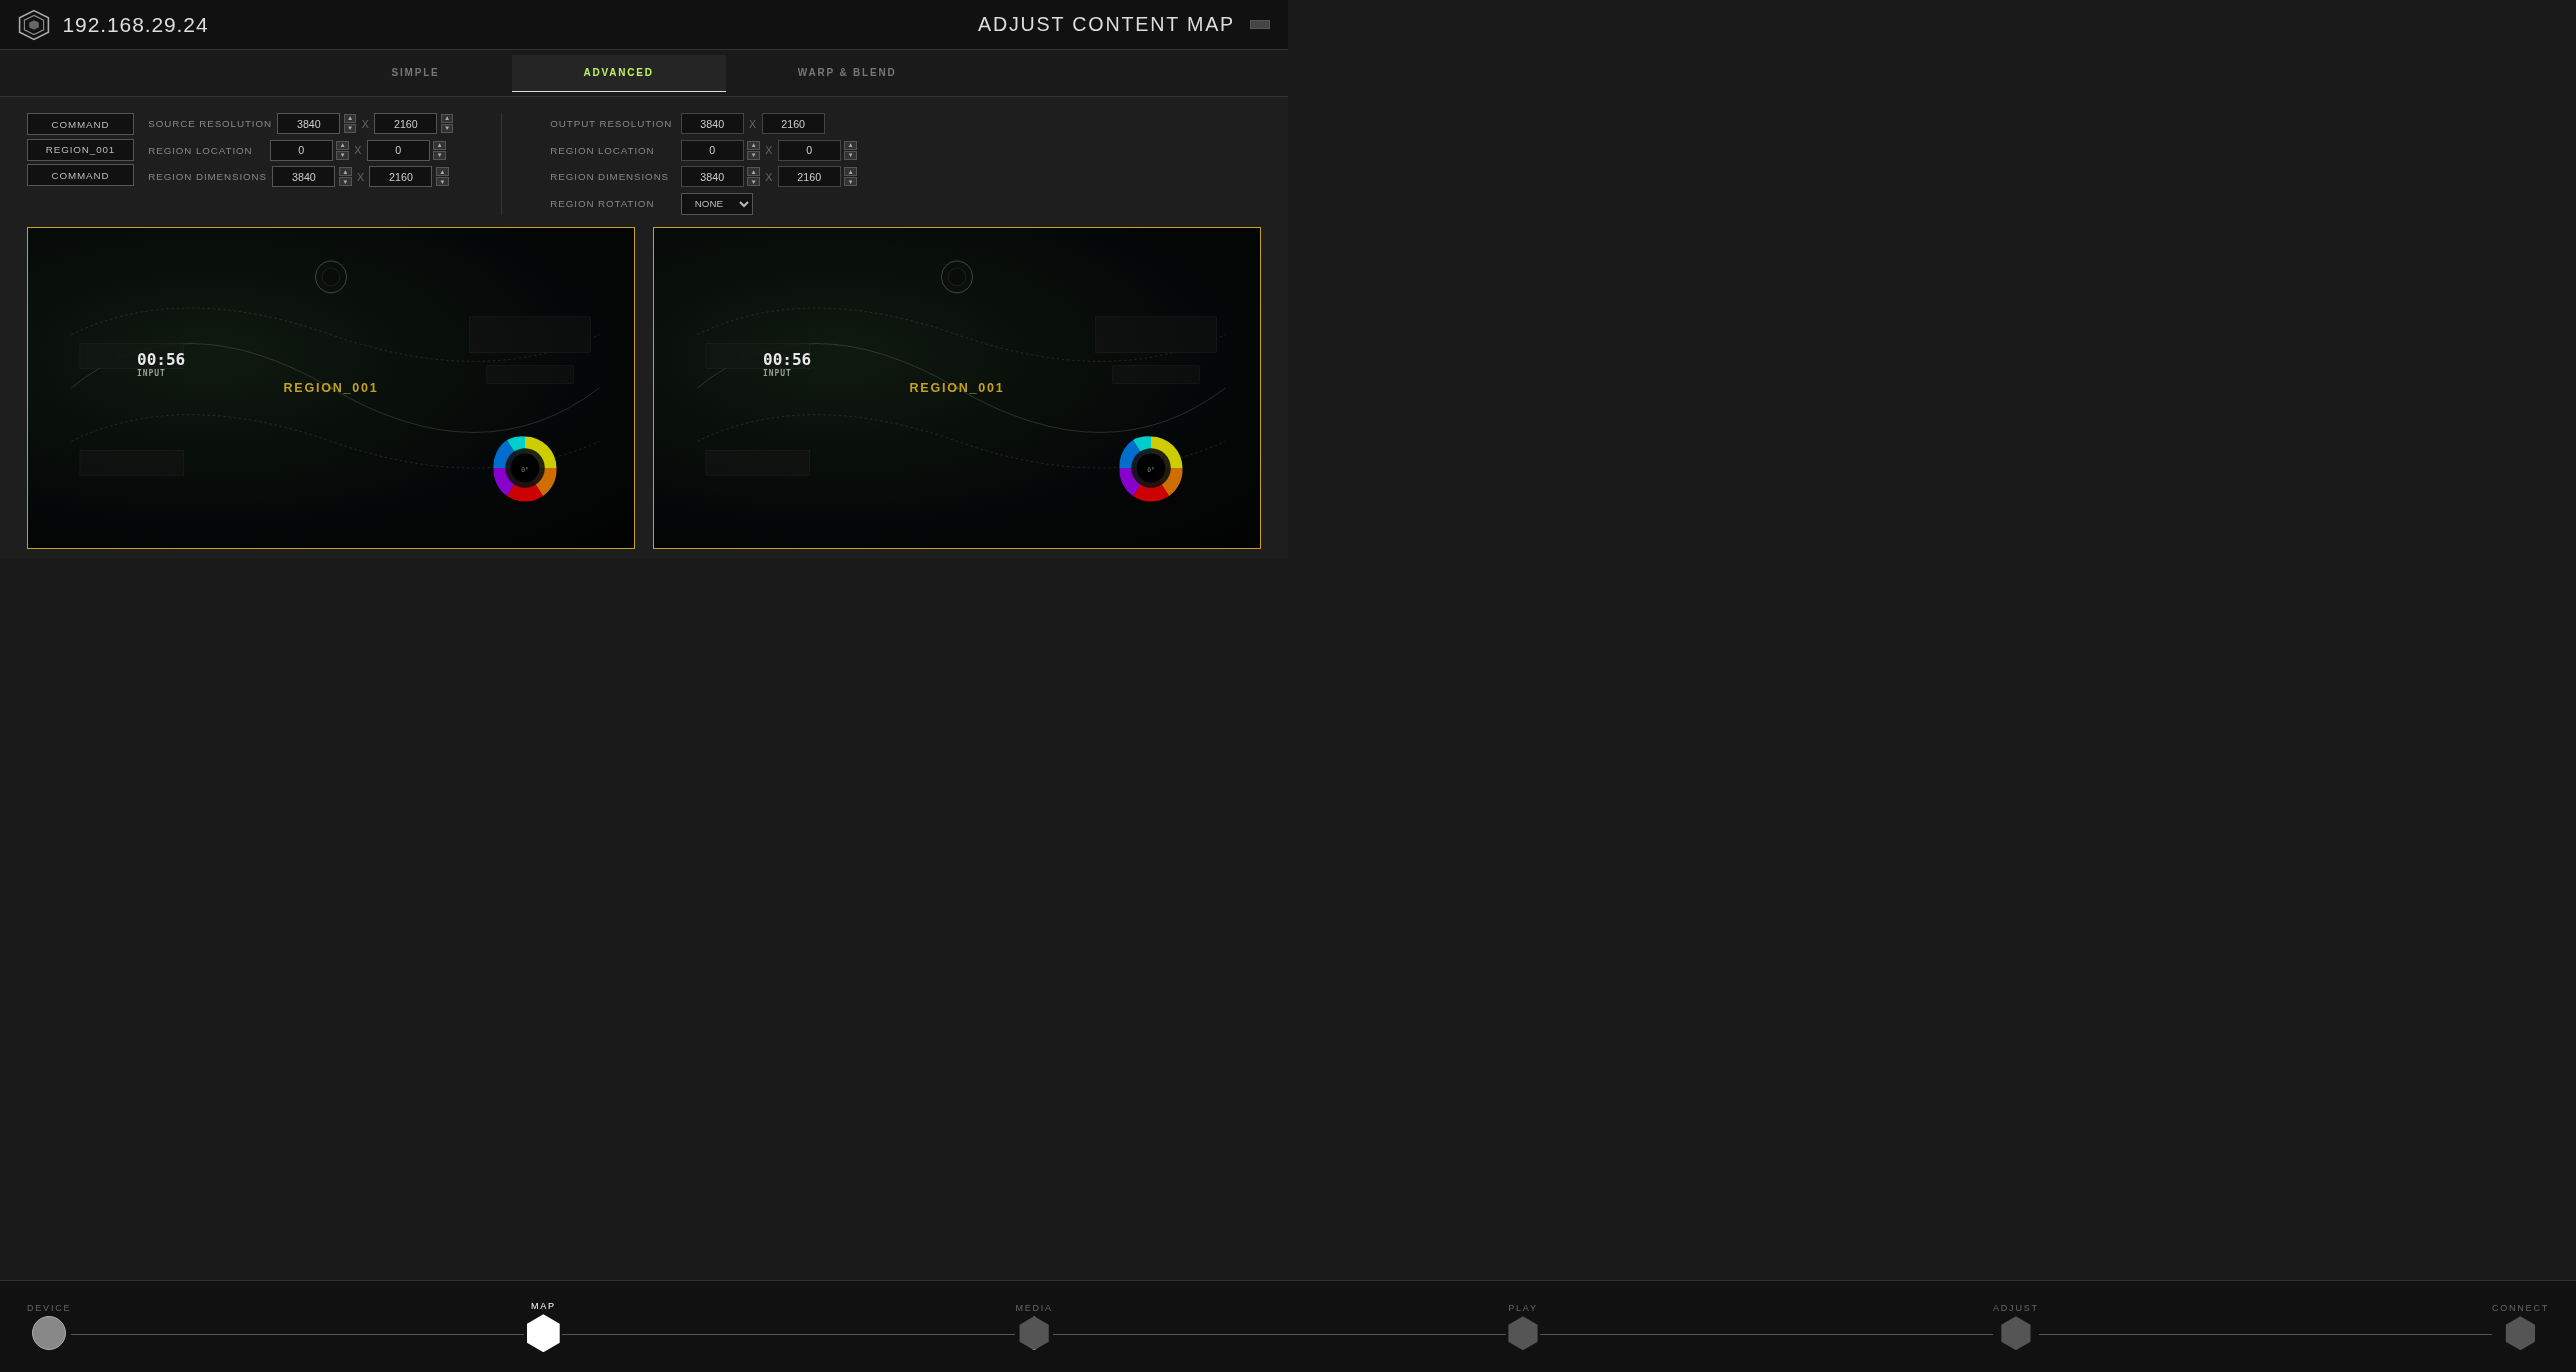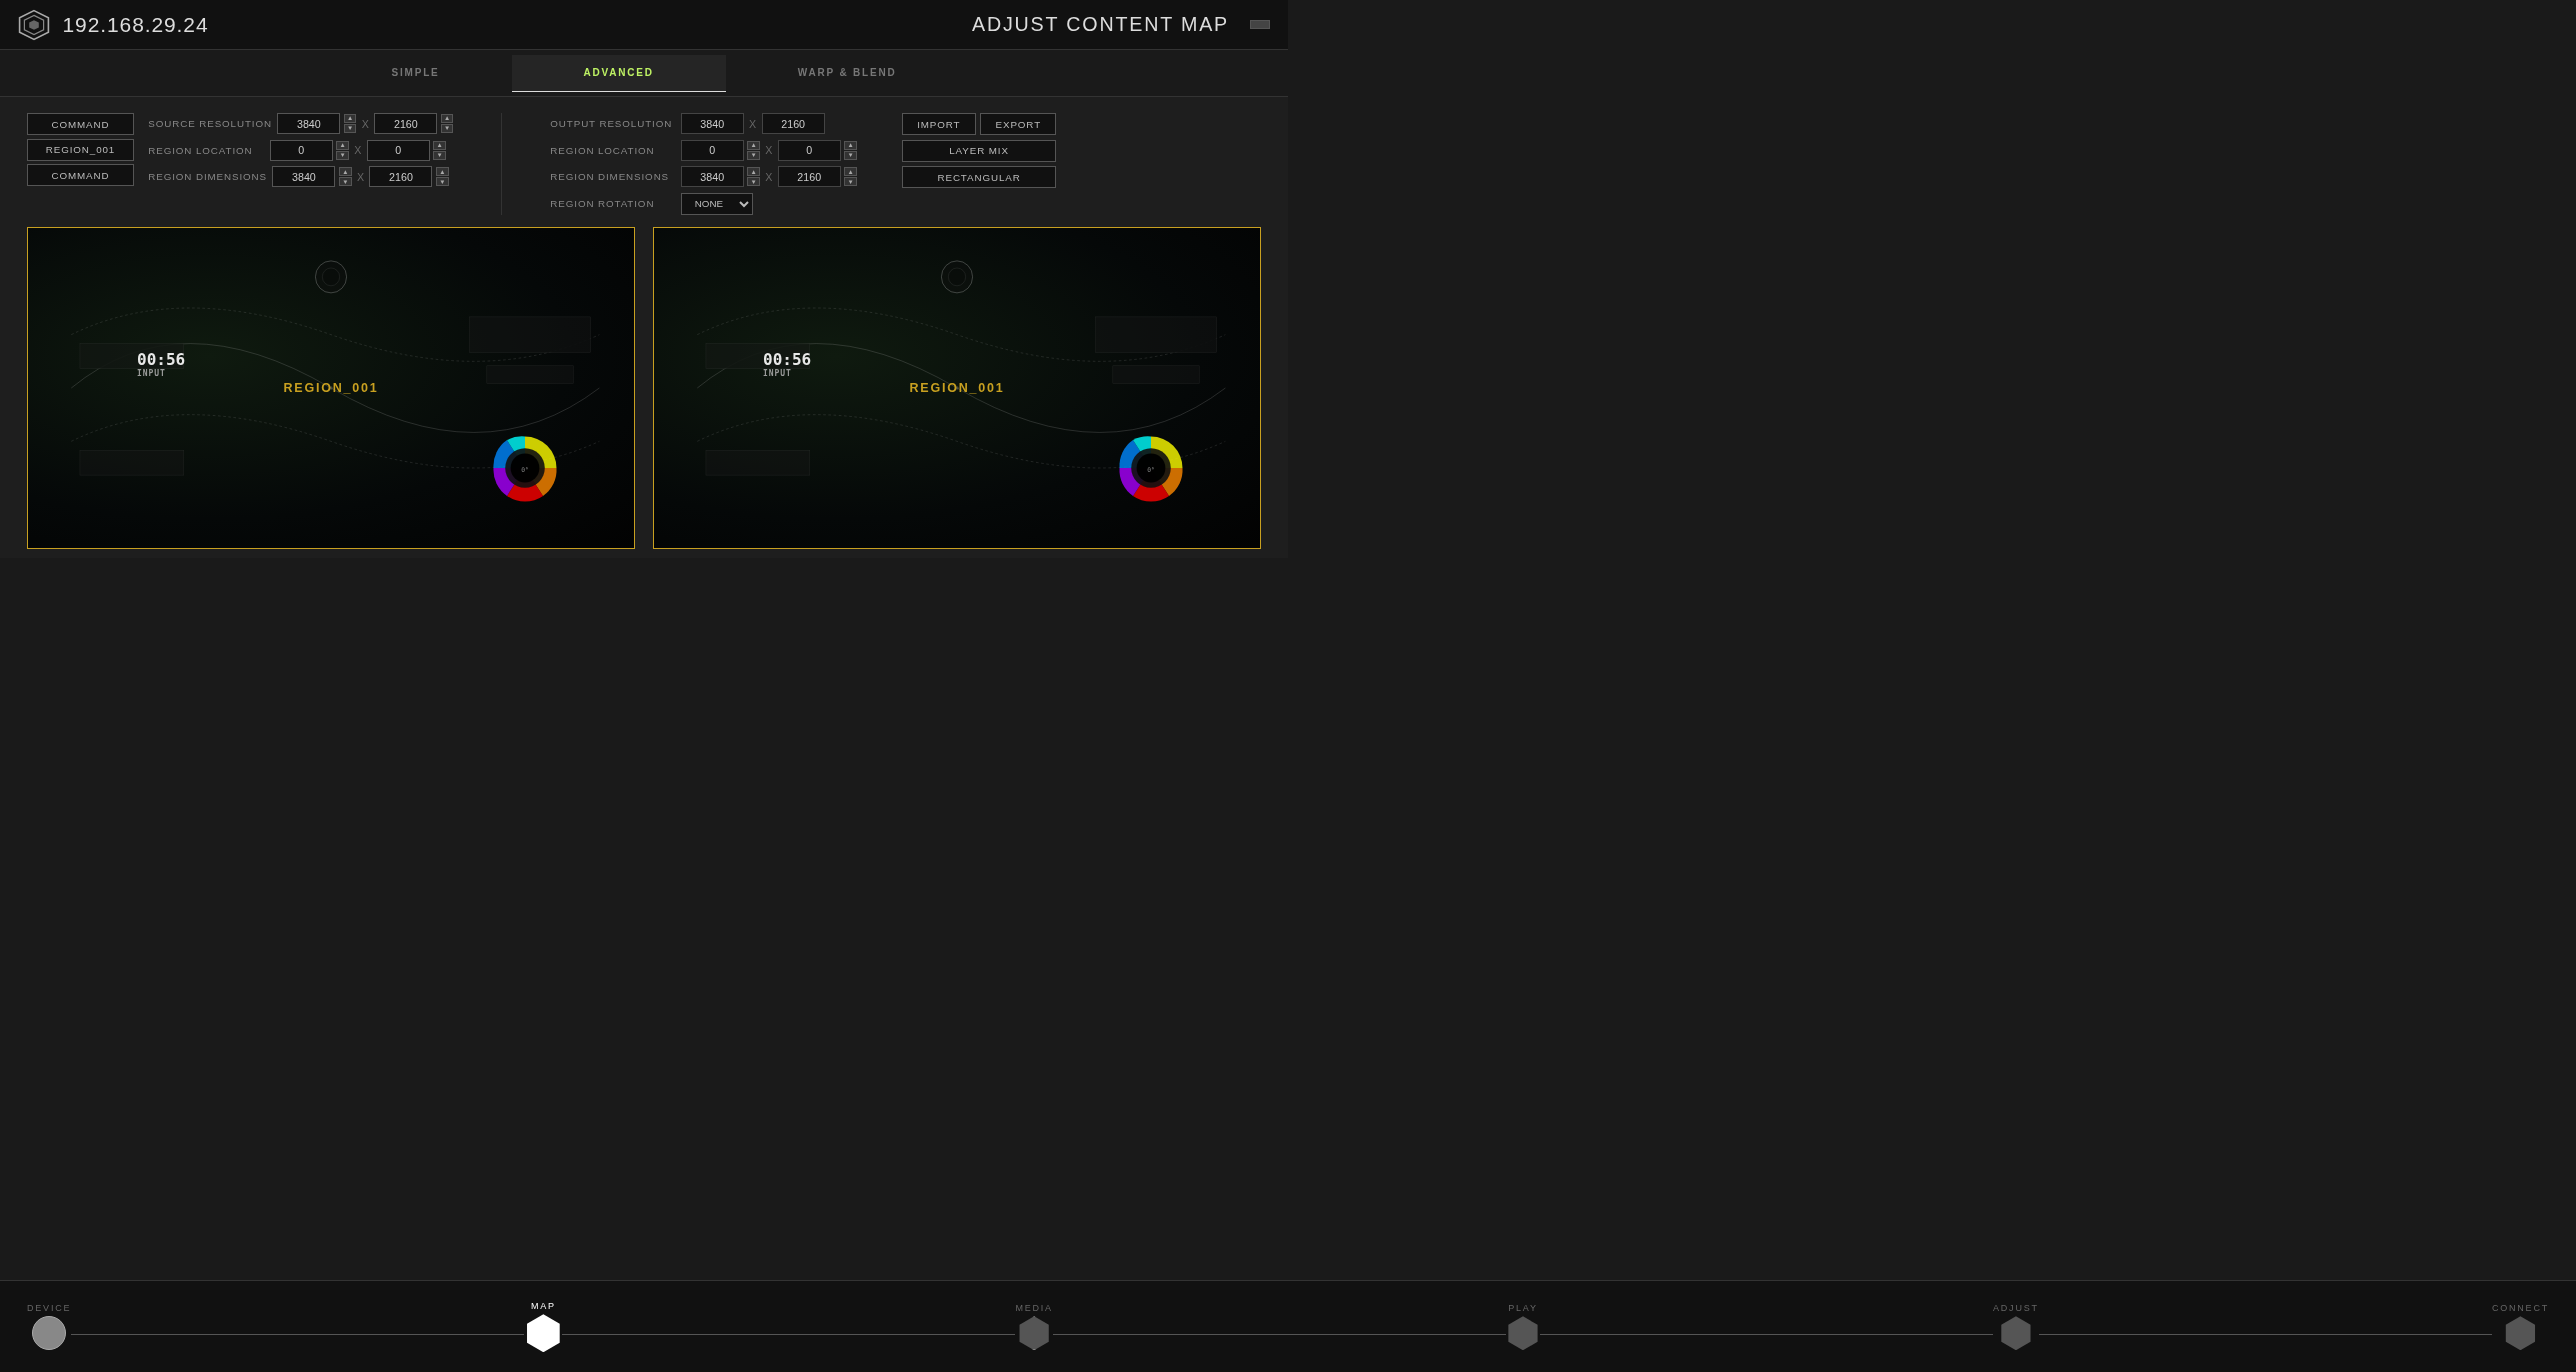--- a/index.html
+++ b/index.html
@@ -35,21 +35,21 @@
     }
     .ip-text {
       font-size: 21px;
       color: #ddd;
       font-weight: 300;
       letter-spacing: 0.9px;
     }
     .header-right {
       display: flex;
       align-items: center;
-      gap: 21px;
+      gap: 15px;
     }
     .header-title {
       font-size: 19.7px;
       color: #ddd;
       font-weight: 300;
       letter-spacing: 1.8px;
     }
     .header-btn {
       background: #444;
       border: 0.9px solid #555;
@@ -497,28 +497,20 @@
           <span class="out-field-label">REGION ROTATION</span>
           <select class="rotation-select">
             <option>NONE</option>
             <option>90°</option>
             <option>180°</option>
             <option>270°</option>
           </select>
         </div>
       </div>
 
-      <div class="action-buttons">
-        <div class="action-row">
-          <button class="action-btn">IMPORT</button>
-          <button class="action-btn">EXPORT</button>
-        </div>
-        <button class="action-btn" style="width:100%;">LAYER MIX</button>
-        <button class="action-btn" style="width:100%;">RECTANGULAR</button>
-      </div>
     </div>
   </div>
 
   <div class="previews">
 
     <div class="preview-panel">
       <div class="preview-content">
         <div class="preview-bg"></div>
 
         <svg class="wave-svg" viewBox="0 0 700 360" preserveAspectRatio="none">

